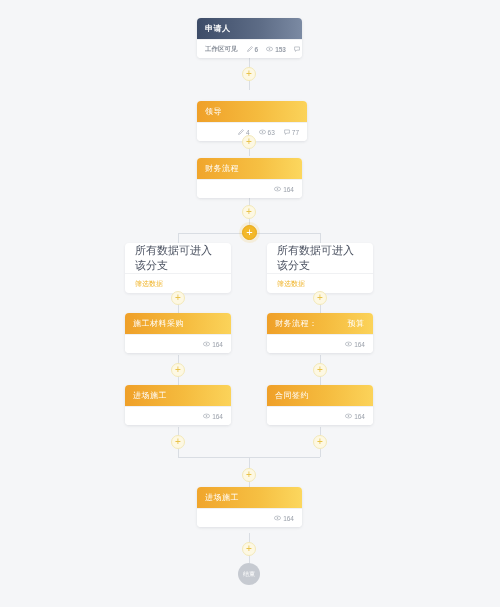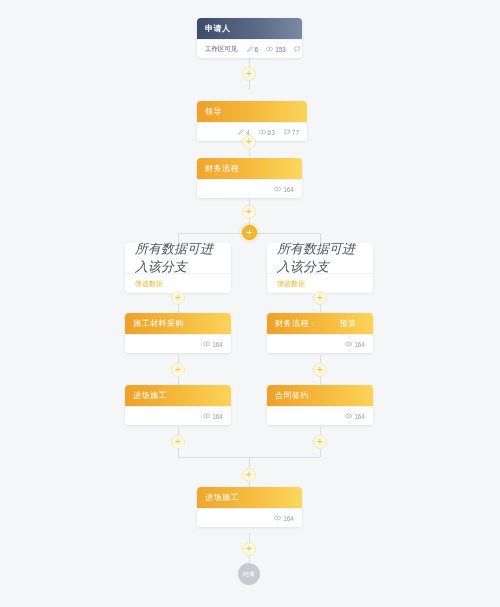--- a/index.html
+++ b/index.html
@@ -71,21 +71,21 @@
   .head-start {
     background: linear-gradient(90deg, #3d4c68 0%, #5d6c86 60%, #7b8aa3 100%);
   }
   .head-amber {
     background: linear-gradient(90deg, #efa029 0%, #f5bb3e 55%, #fbd35a 100%);
   }
   .head-amber2 {
     background: linear-gradient(90deg, #f0a52c 0%, #f6c043 60%, #fcd75e 100%);
   }
   .head-sub {
-    margin-left: 22px;
+    margin-left: 30px;
   }
   .node-body {
     height: 19px;
     display: flex; align-items: center; justify-content: flex-end;
     gap: 9px;
     padding: 0 8px;
     background: #ffffff;
     border-top: 1px solid #f0f1f3;
   }
   .node-body.with-left { justify-content: space-between; }
@@ -110,23 +110,22 @@
     background: #ffffff;
     box-shadow: 0 1px 3px rgba(20,30,50,0.08);
     overflow: hidden;
     z-index: 3;
     cursor: pointer;
   }
   .cond-top {
     height: 30px;
     display: flex; align-items: center;
     padding: 0 10px;
-    font-size: 13px;
+    font-size: 11px;
     color: #4a5160;
-    font-style: italic;
   }
   .cond-bot {
     height: 20px;
     display: flex; align-items: center;
     padding: 0 10px;
     border-top: 1px solid #f0f1f3;
     font-size: 7px;
     color: #f0b429;
   }
 

